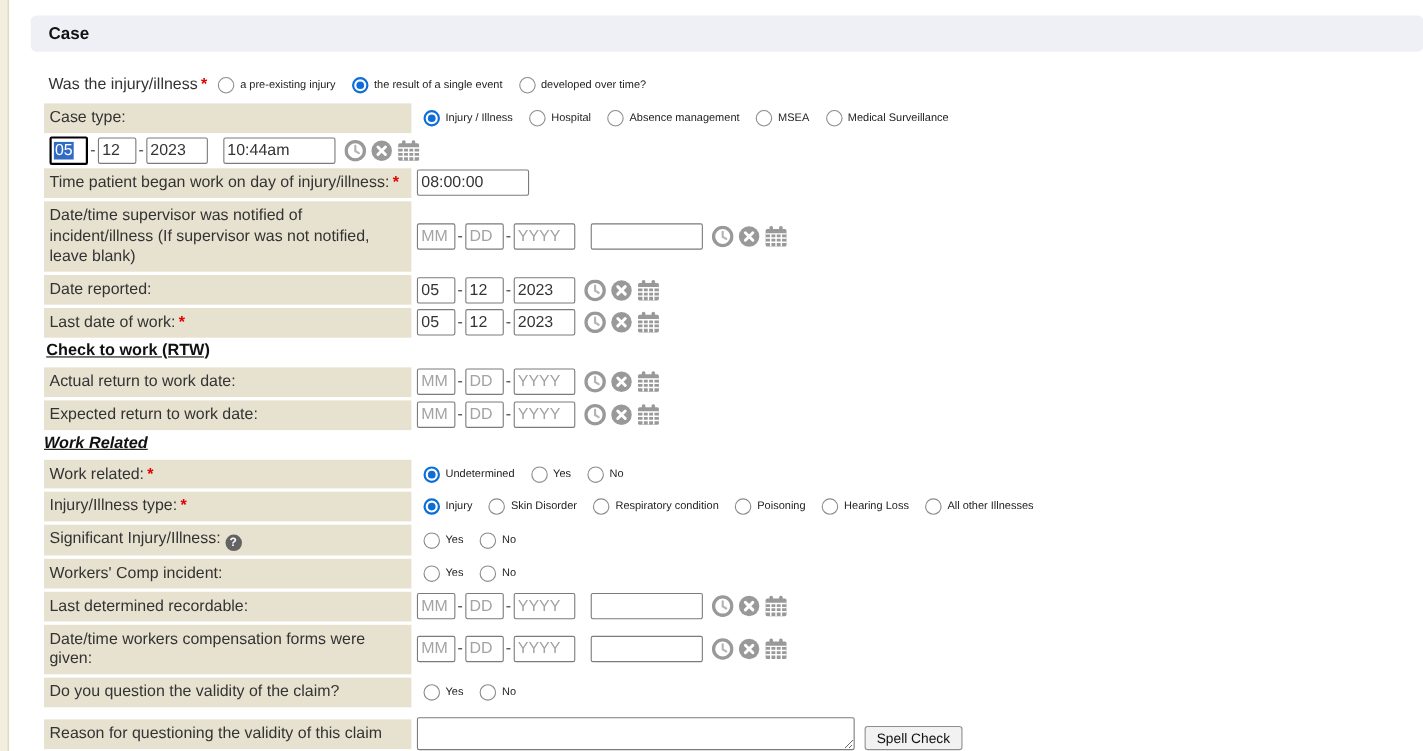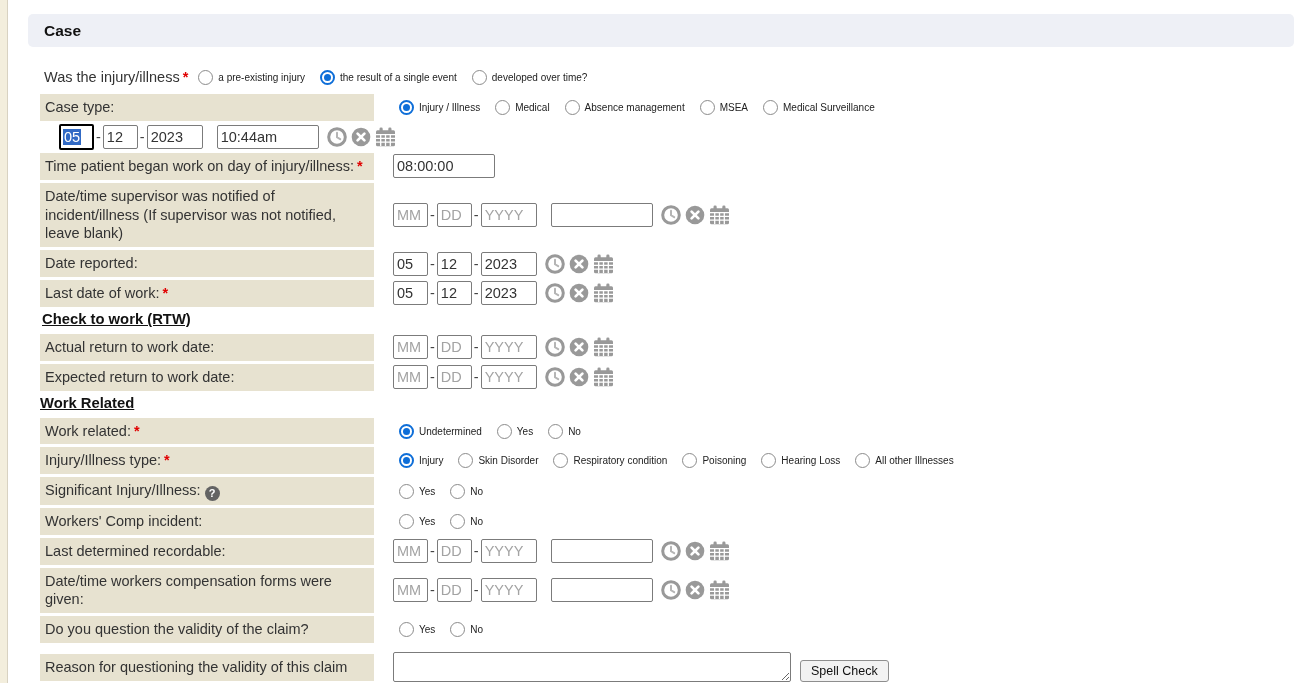--- a/index.html
+++ b/index.html
@@ -20,21 +20,21 @@
   }
   .form { position:absolute; left:40px; top:66px; width:1250px; }
 
   .qrow { display:flex; align-items:center; padding-left:4px; margin-bottom:6px; min-height:22px; }
   .row  { display:flex; align-items:center; margin-bottom:3px; }
   .row-label {
     flex:0 0 334px; box-sizing:border-box; background:#e7e2d0;
     padding:4px 6px 4px 5px; line-height:1.3; color:#333;
   }
   .row-content {
-    margin-left:19px; display:flex; align-items:center; flex:1 1 auto; min-height:26px;
+    margin-left:5px; display:flex; align-items:center; flex:1 1 auto; min-height:26px;
   }
   .radio-content { padding-left:6px; }
 
   .req { color:#e00000; font-weight:bold; margin-left:3px; }
 
   .heading {
     font-weight:bold; text-decoration:underline; font-size:14.8px; color:#111;
     margin:4px 0 7px 2px;
   }
 
@@ -121,21 +121,21 @@
     <div class="row-label">
       <span>Case type:</span>
     </div>
     <div class="row-content radio-content">
       <span class="opt">
         <span class="radio on"></span>
         <span class="lbl">Injury / Illness</span>
       </span>
       <span class="opt">
         <span class="radio"></span>
-        <span class="lbl">Medical</span>
+        <span class="lbl">Hospital</span>
       </span>
       <span class="opt">
         <span class="radio"></span>
         <span class="lbl">Absence management</span>
       </span>
       <span class="opt">
         <span class="radio"></span>
         <span class="lbl">MSEA</span>
       </span>
       <span class="opt">
@@ -326,21 +326,21 @@
         <svg width="21" height="20" viewBox="0 0 21 20">
             <rect x="4.5" y="0.5" width="3.2" height="5" rx="1.4" fill="#999"></rect>
             <rect x="13.3" y="0.5" width="3.2" height="5" rx="1.4" fill="#999"></rect>
             <rect x="1" y="3.2" width="19" height="16" rx="1.5" fill="#999"></rect>
             <path d="M1 7.6 H20 M1 11.4 H20 M1 15.2 H20 M5.7 7.6 V19 M10.5 7.6 V19 M15.3 7.6 V19" stroke="#fff" stroke-width="1.3"></path>
           </svg>
       </span>
     </div>
   </div>
 
-  <div class="heading" style="margin-left:0;">Work Related</div>
+  <div class="heading" style="margin-left:0;font-style:italic;">Work Related</div>
 
   <div class="row">
     <div class="row-label">
       <span>Work related:</span><span class="req">*</span>
     </div>
     <div class="row-content radio-content">
       <span class="opt">
         <span class="radio on"></span>
         <span class="lbl">Undetermined</span>
       </span>

